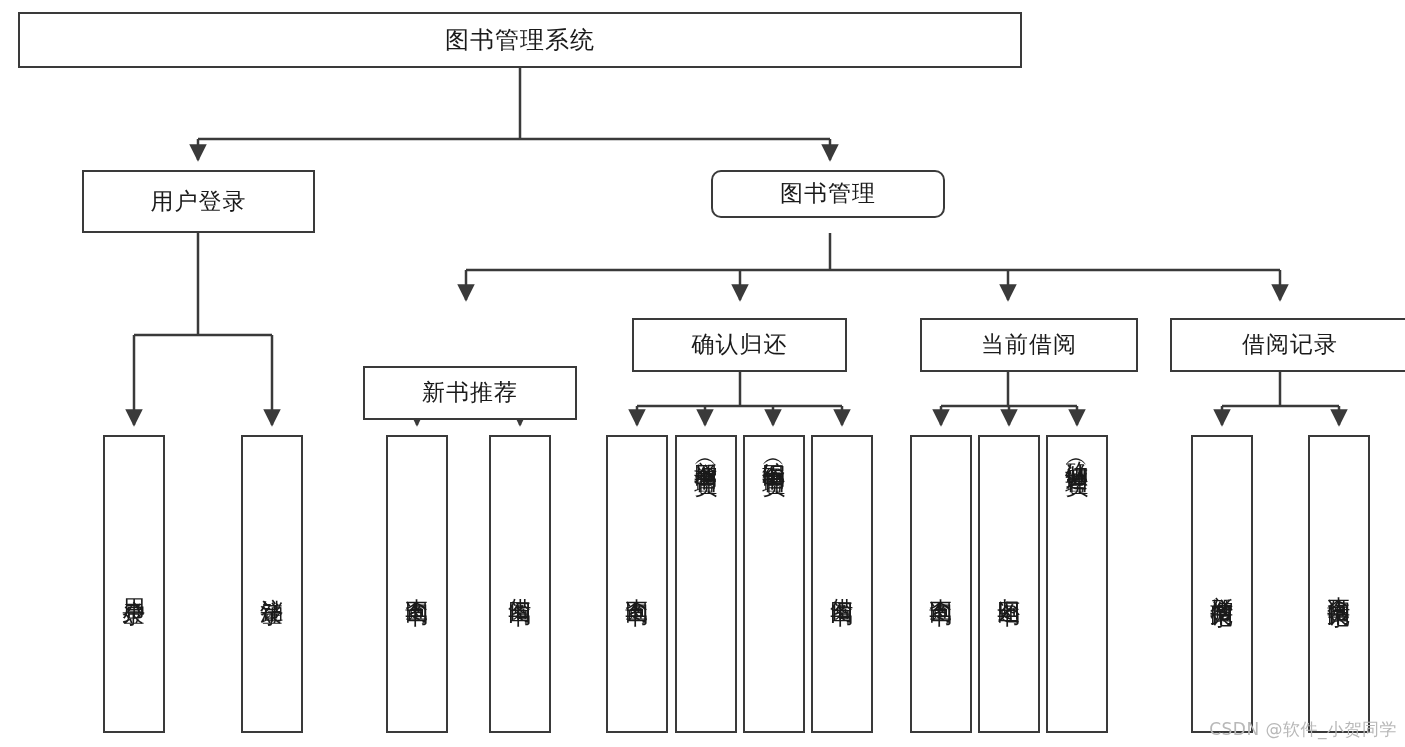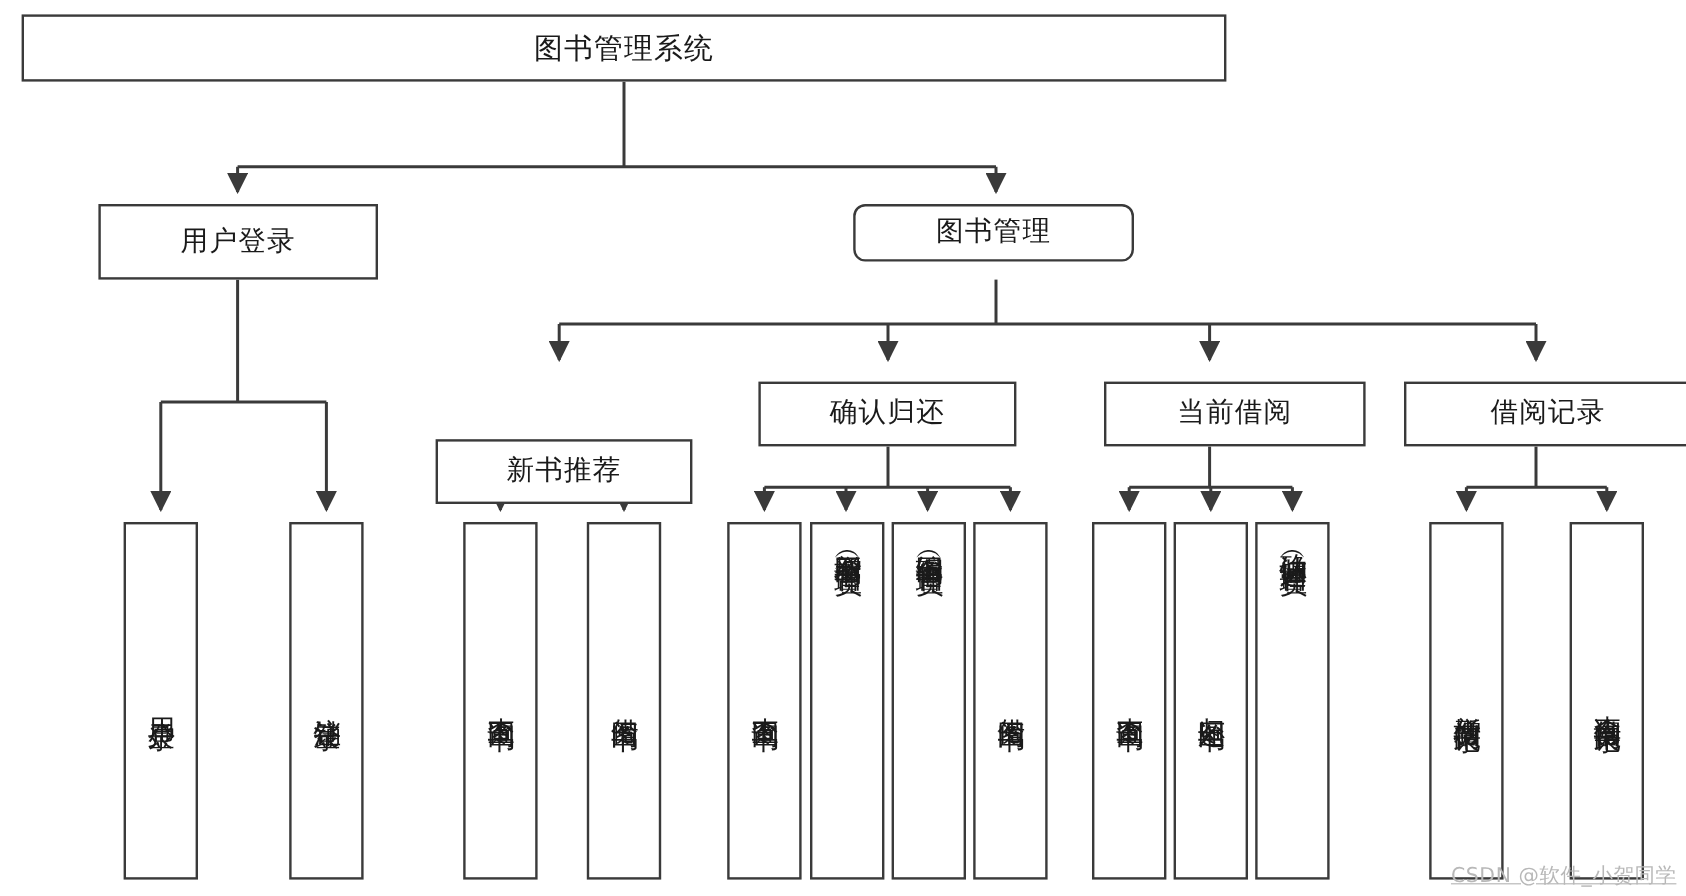--- a/index.html
+++ b/index.html
@@ -72,21 +72,20 @@
     pointer-events: none;
   }
   .watermark {
     position: absolute;
     right: 8px;
     bottom: 6px;
     font-size: 17px;
     color: #b8b8b8;
     white-space: nowrap;
     letter-spacing: 0.5px;
-    text-decoration: underline;
   }
 </style>
 </head>
 <body>
 
 <div id="canvas">
 
   <svg class="edges" viewBox="0 0 1405 747">
     <defs>
       <marker id="arw" viewBox="0 0 10 10" refX="9" refY="5" markerWidth="7" markerHeight="7" orient="auto-start-reverse">

